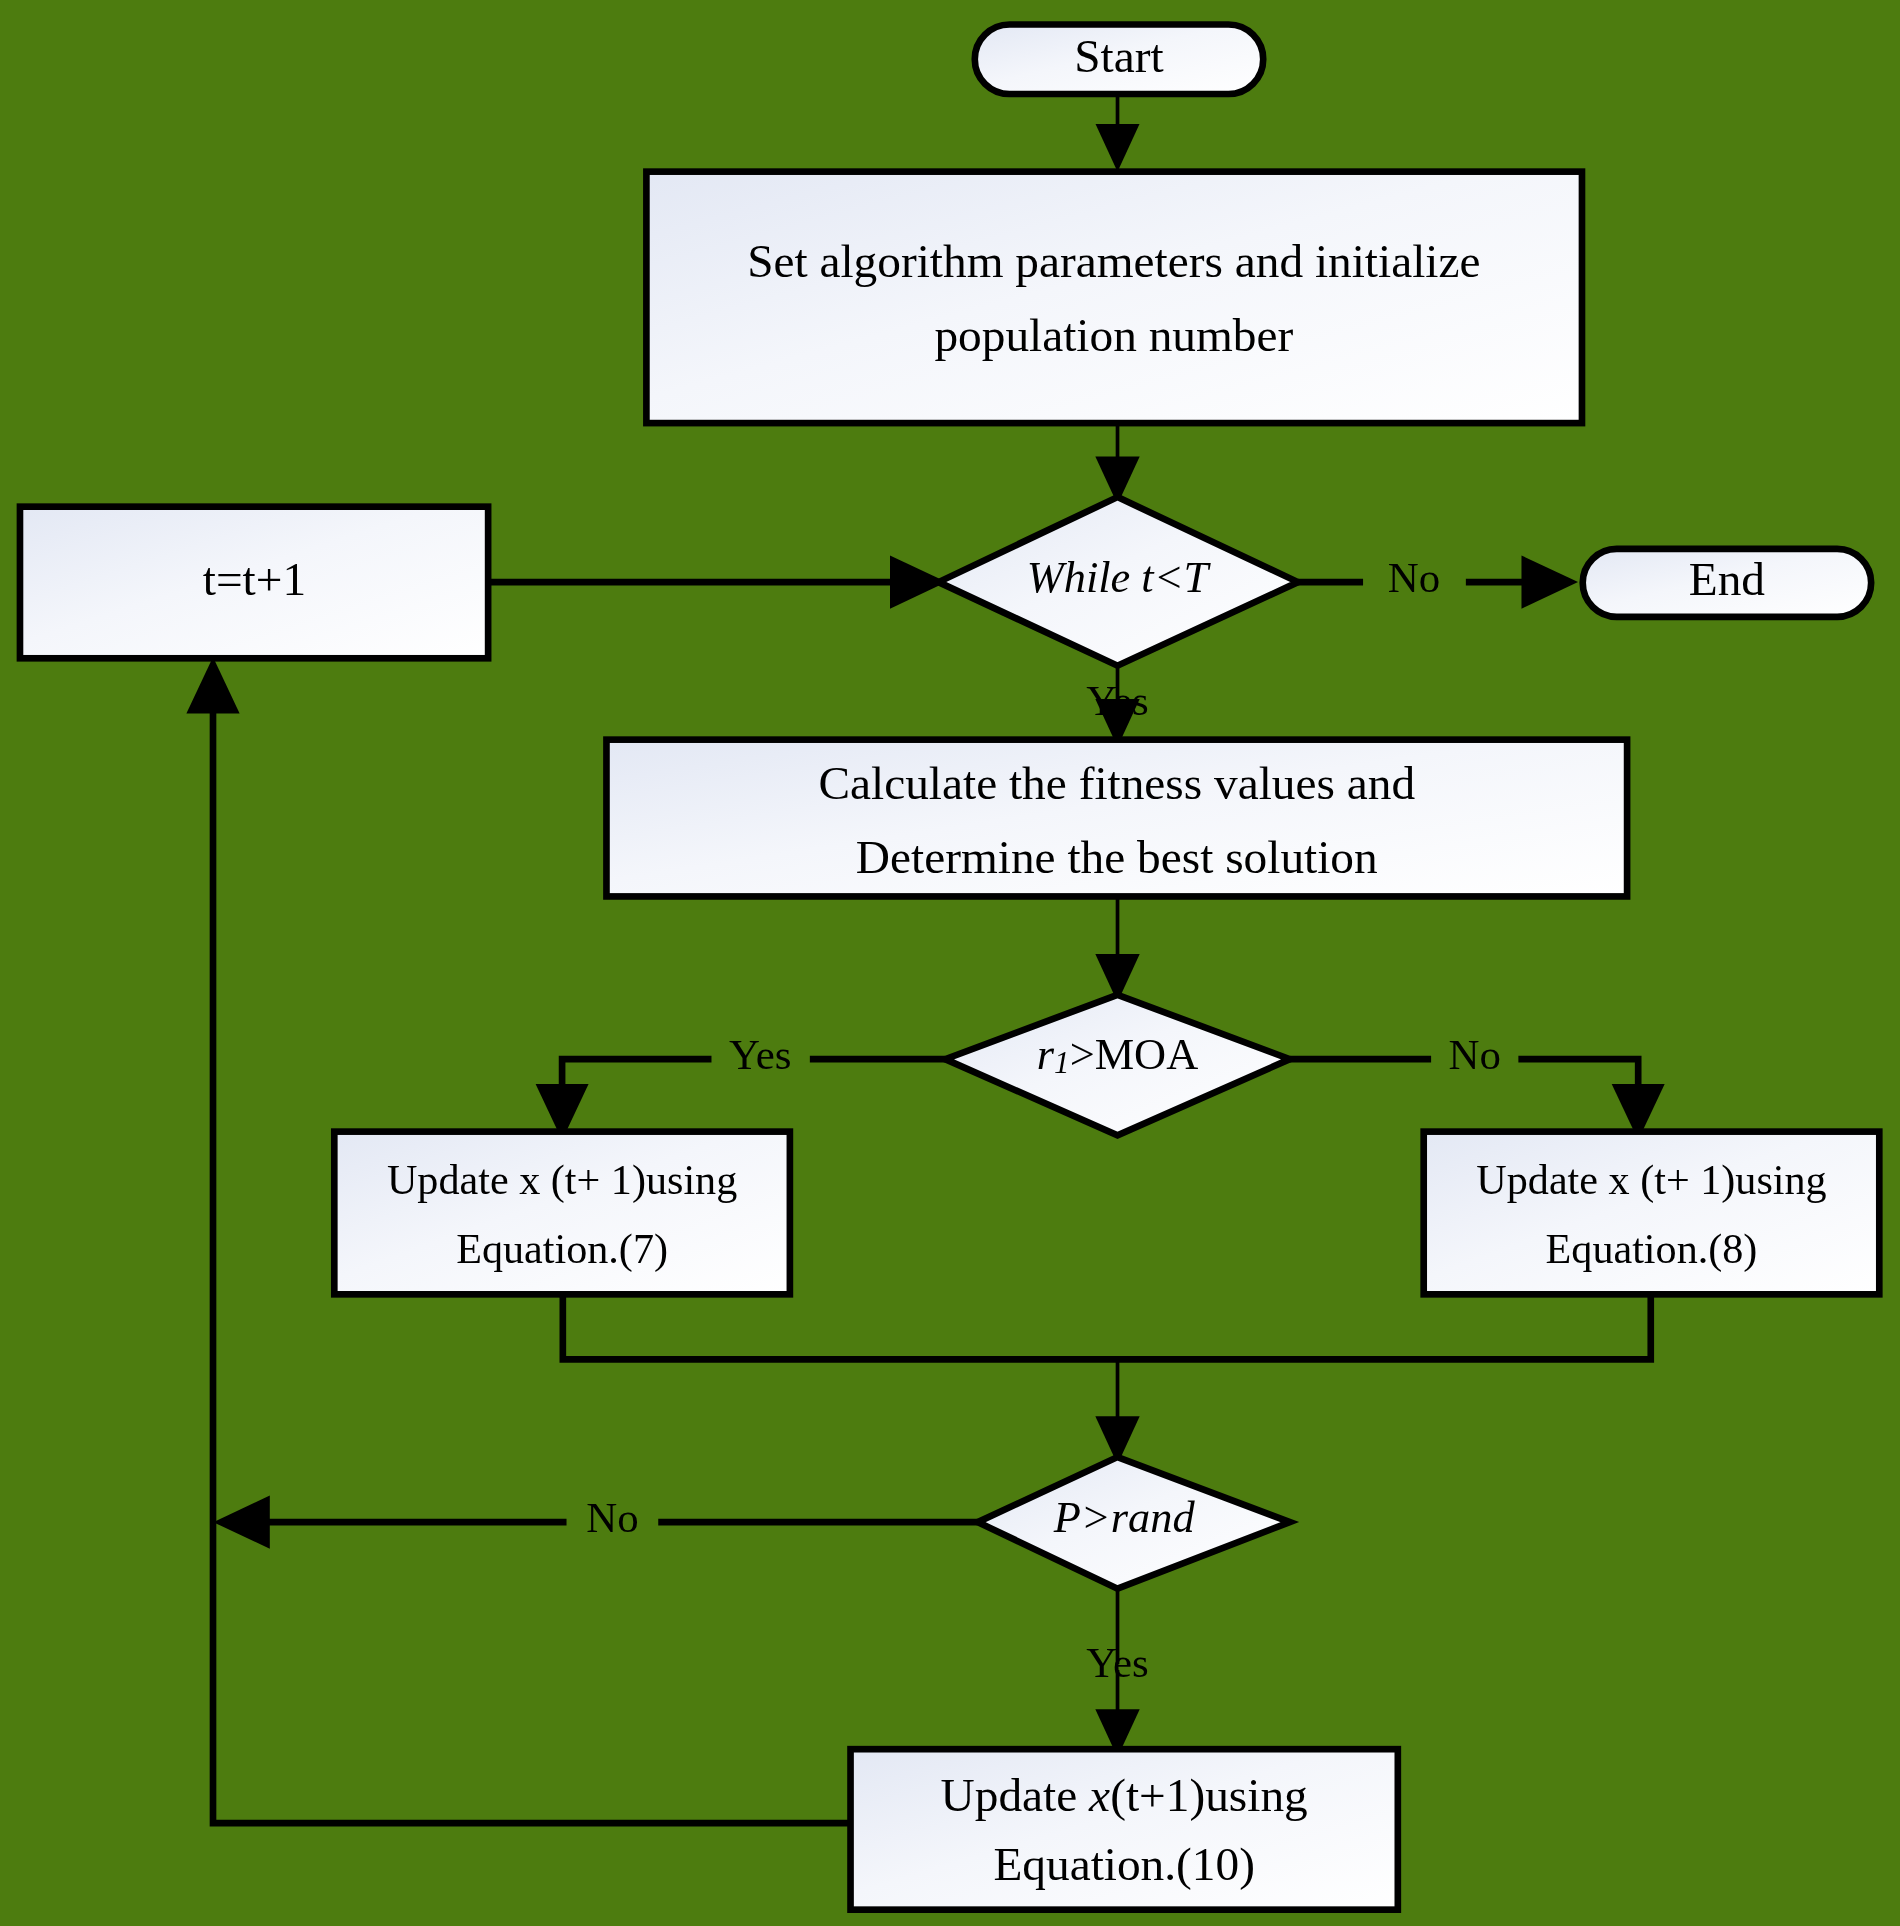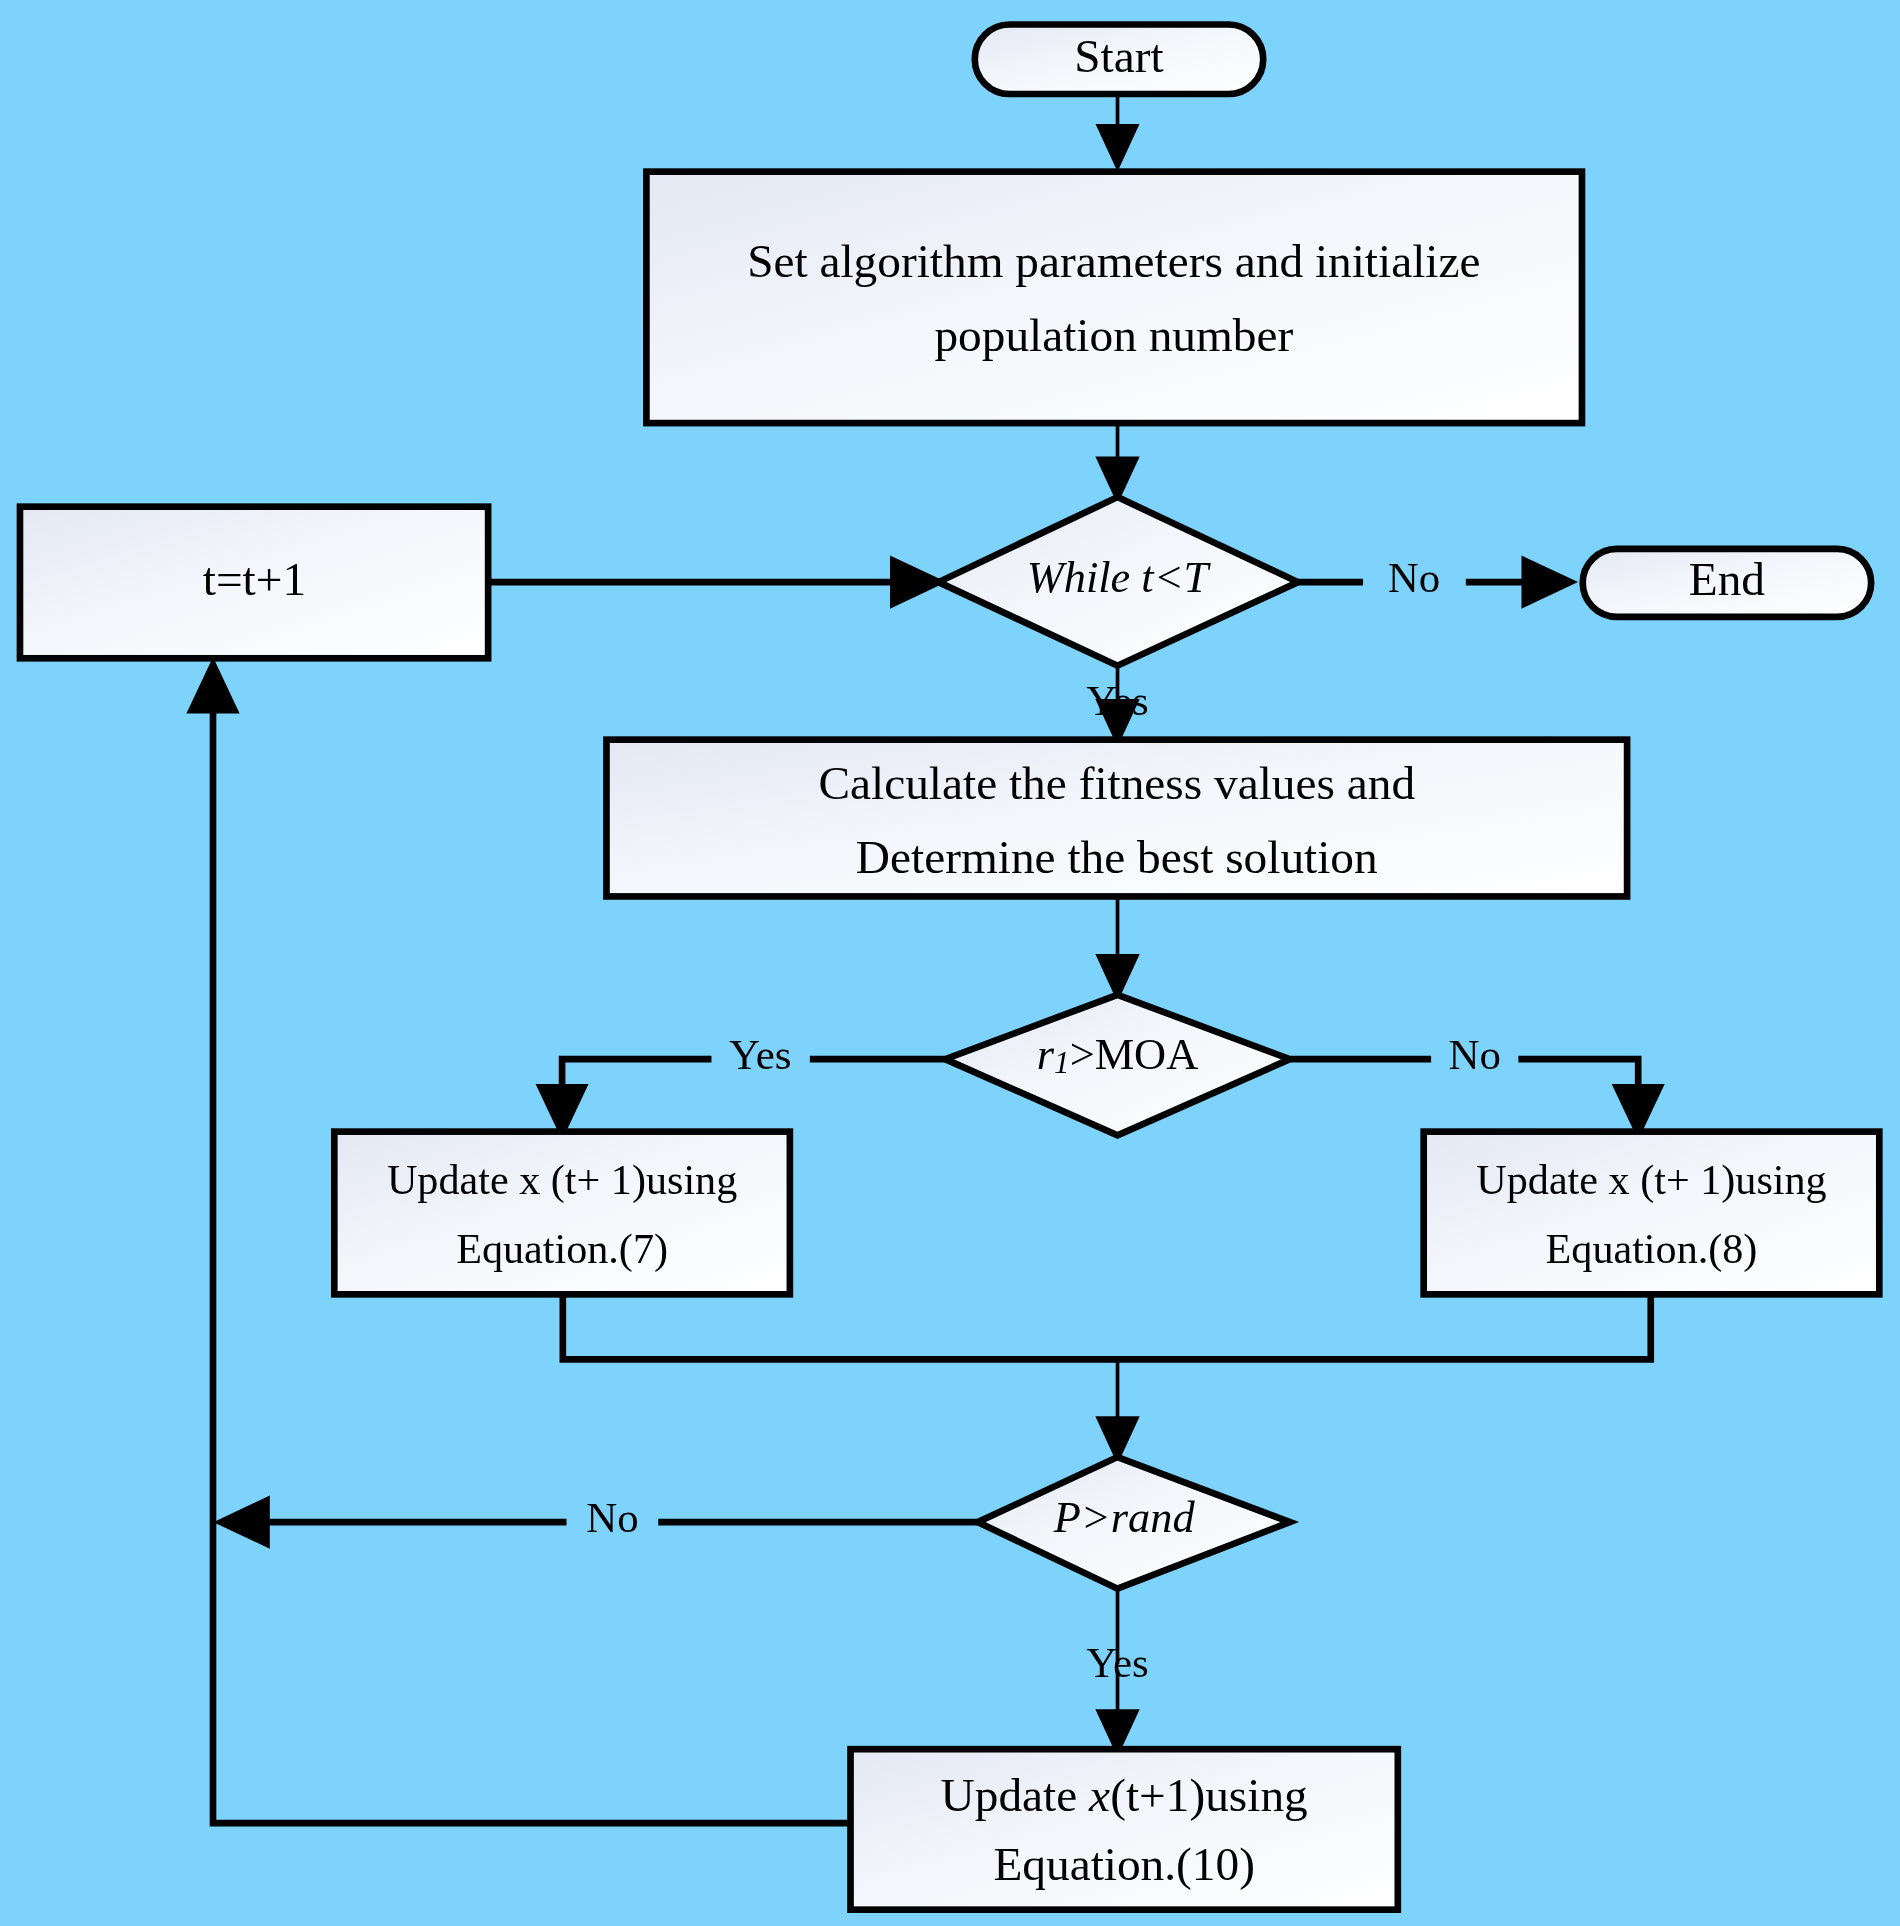--- a/index.html
+++ b/index.html
@@ -4,21 +4,21 @@
 <style>
   html, body {
     margin: 0;
     padding: 0;
     background: #ffffff;
   }
   #flowchart-root {
     position: relative;
     width: 1900px;
     height: 1926px;
-    background: #7dd3fc;
+    background: #4d7c0f;
     font-family: "Liberation Serif", "DejaVu Serif", serif;
   }
   svg#flow-svg {
     position: absolute;
     left: 0;
     top: 0;
     width: 1900px;
     height: 1926px;
     display: block;
   }

